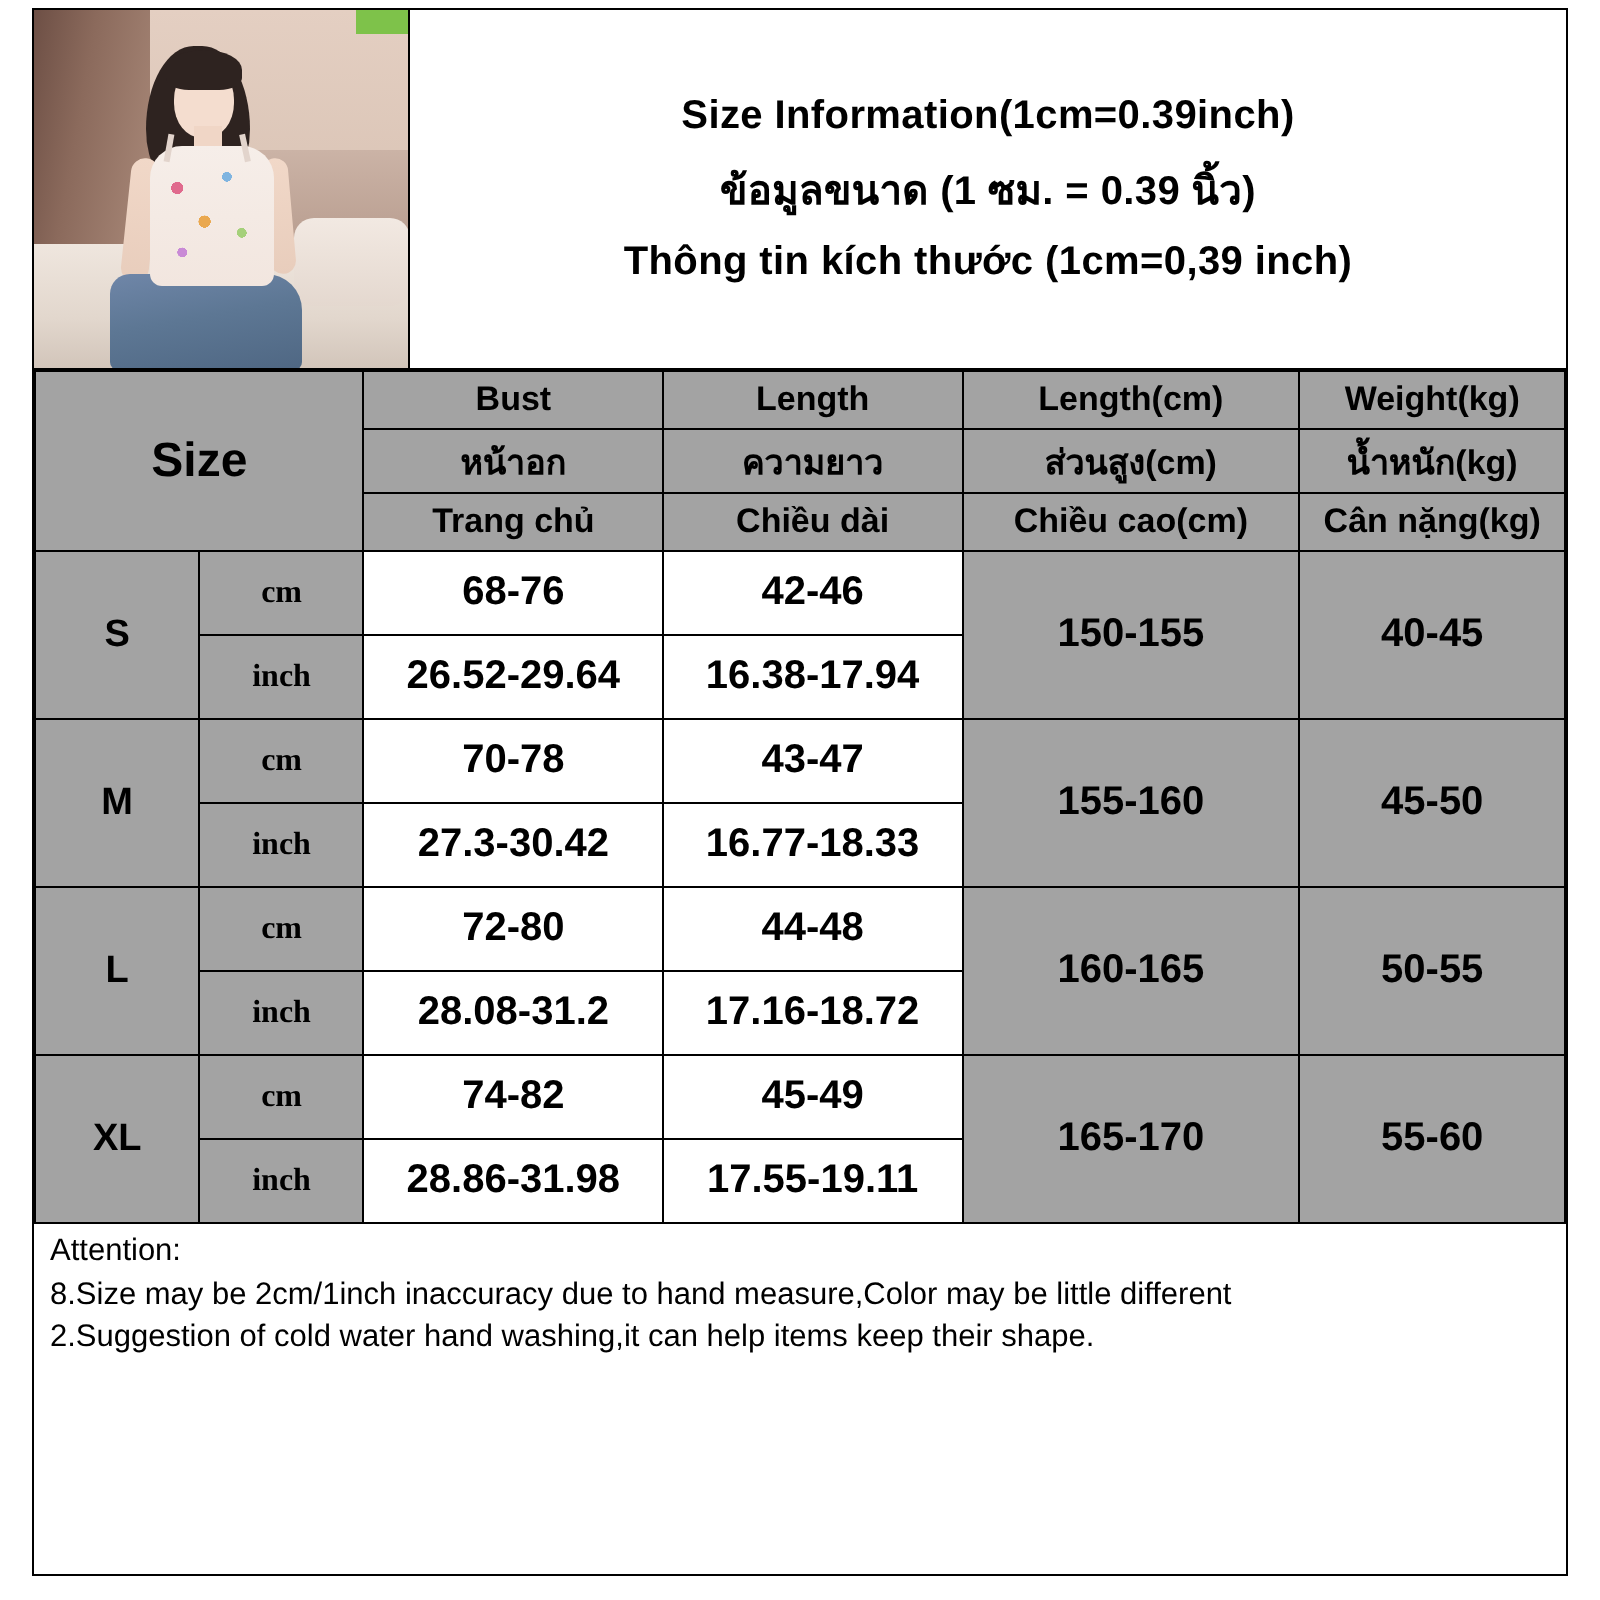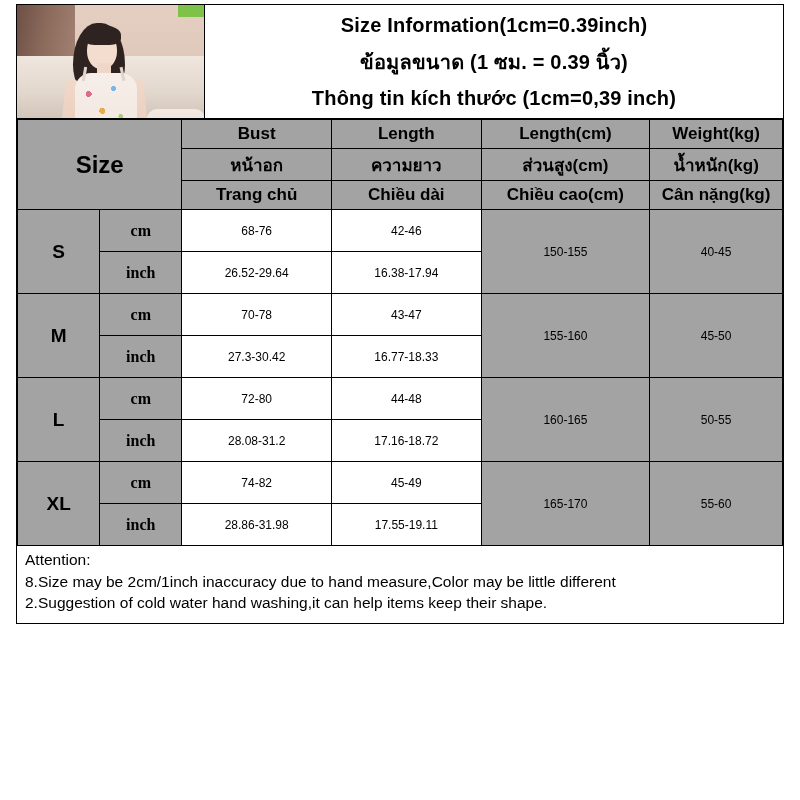--- a/index.html
+++ b/index.html
@@ -15,21 +15,21 @@
     width: 800px;
     height: 800px;
     background: #ffffff;
     overflow: hidden;
   }
   .chart {
     position: absolute;
     left: 16px;
     top: 4px;
     width: 768px;
-    height: 620px;
+    height: 784px;
     border: 1px solid #000;
     background: #fff;
     display: flex;
     flex-direction: column;
   }
   
   .header-row {
     display: flex;
     height: 180px;
     border-bottom: 1px solid #000;
@@ -148,23 +148,23 @@
   
   .tbl {
     width: 100%;
     border-collapse: collapse;
     table-layout: fixed;
   }
   .tbl td, .tbl th {
     border: 1px solid #000;
     text-align: center;
     vertical-align: middle;
-    font-size: 12px;
+    font-size: 20px;
     padding: 2px 2px;
-    font-weight: normal;
+    font-weight: bold;
   }
   .tbl .hdr {
     font-weight: bold;
     font-size: 17px;
     height: 29px;
   }
   .tbl .size-head {
     font-weight: bold;
     font-size: 24px;
   }

